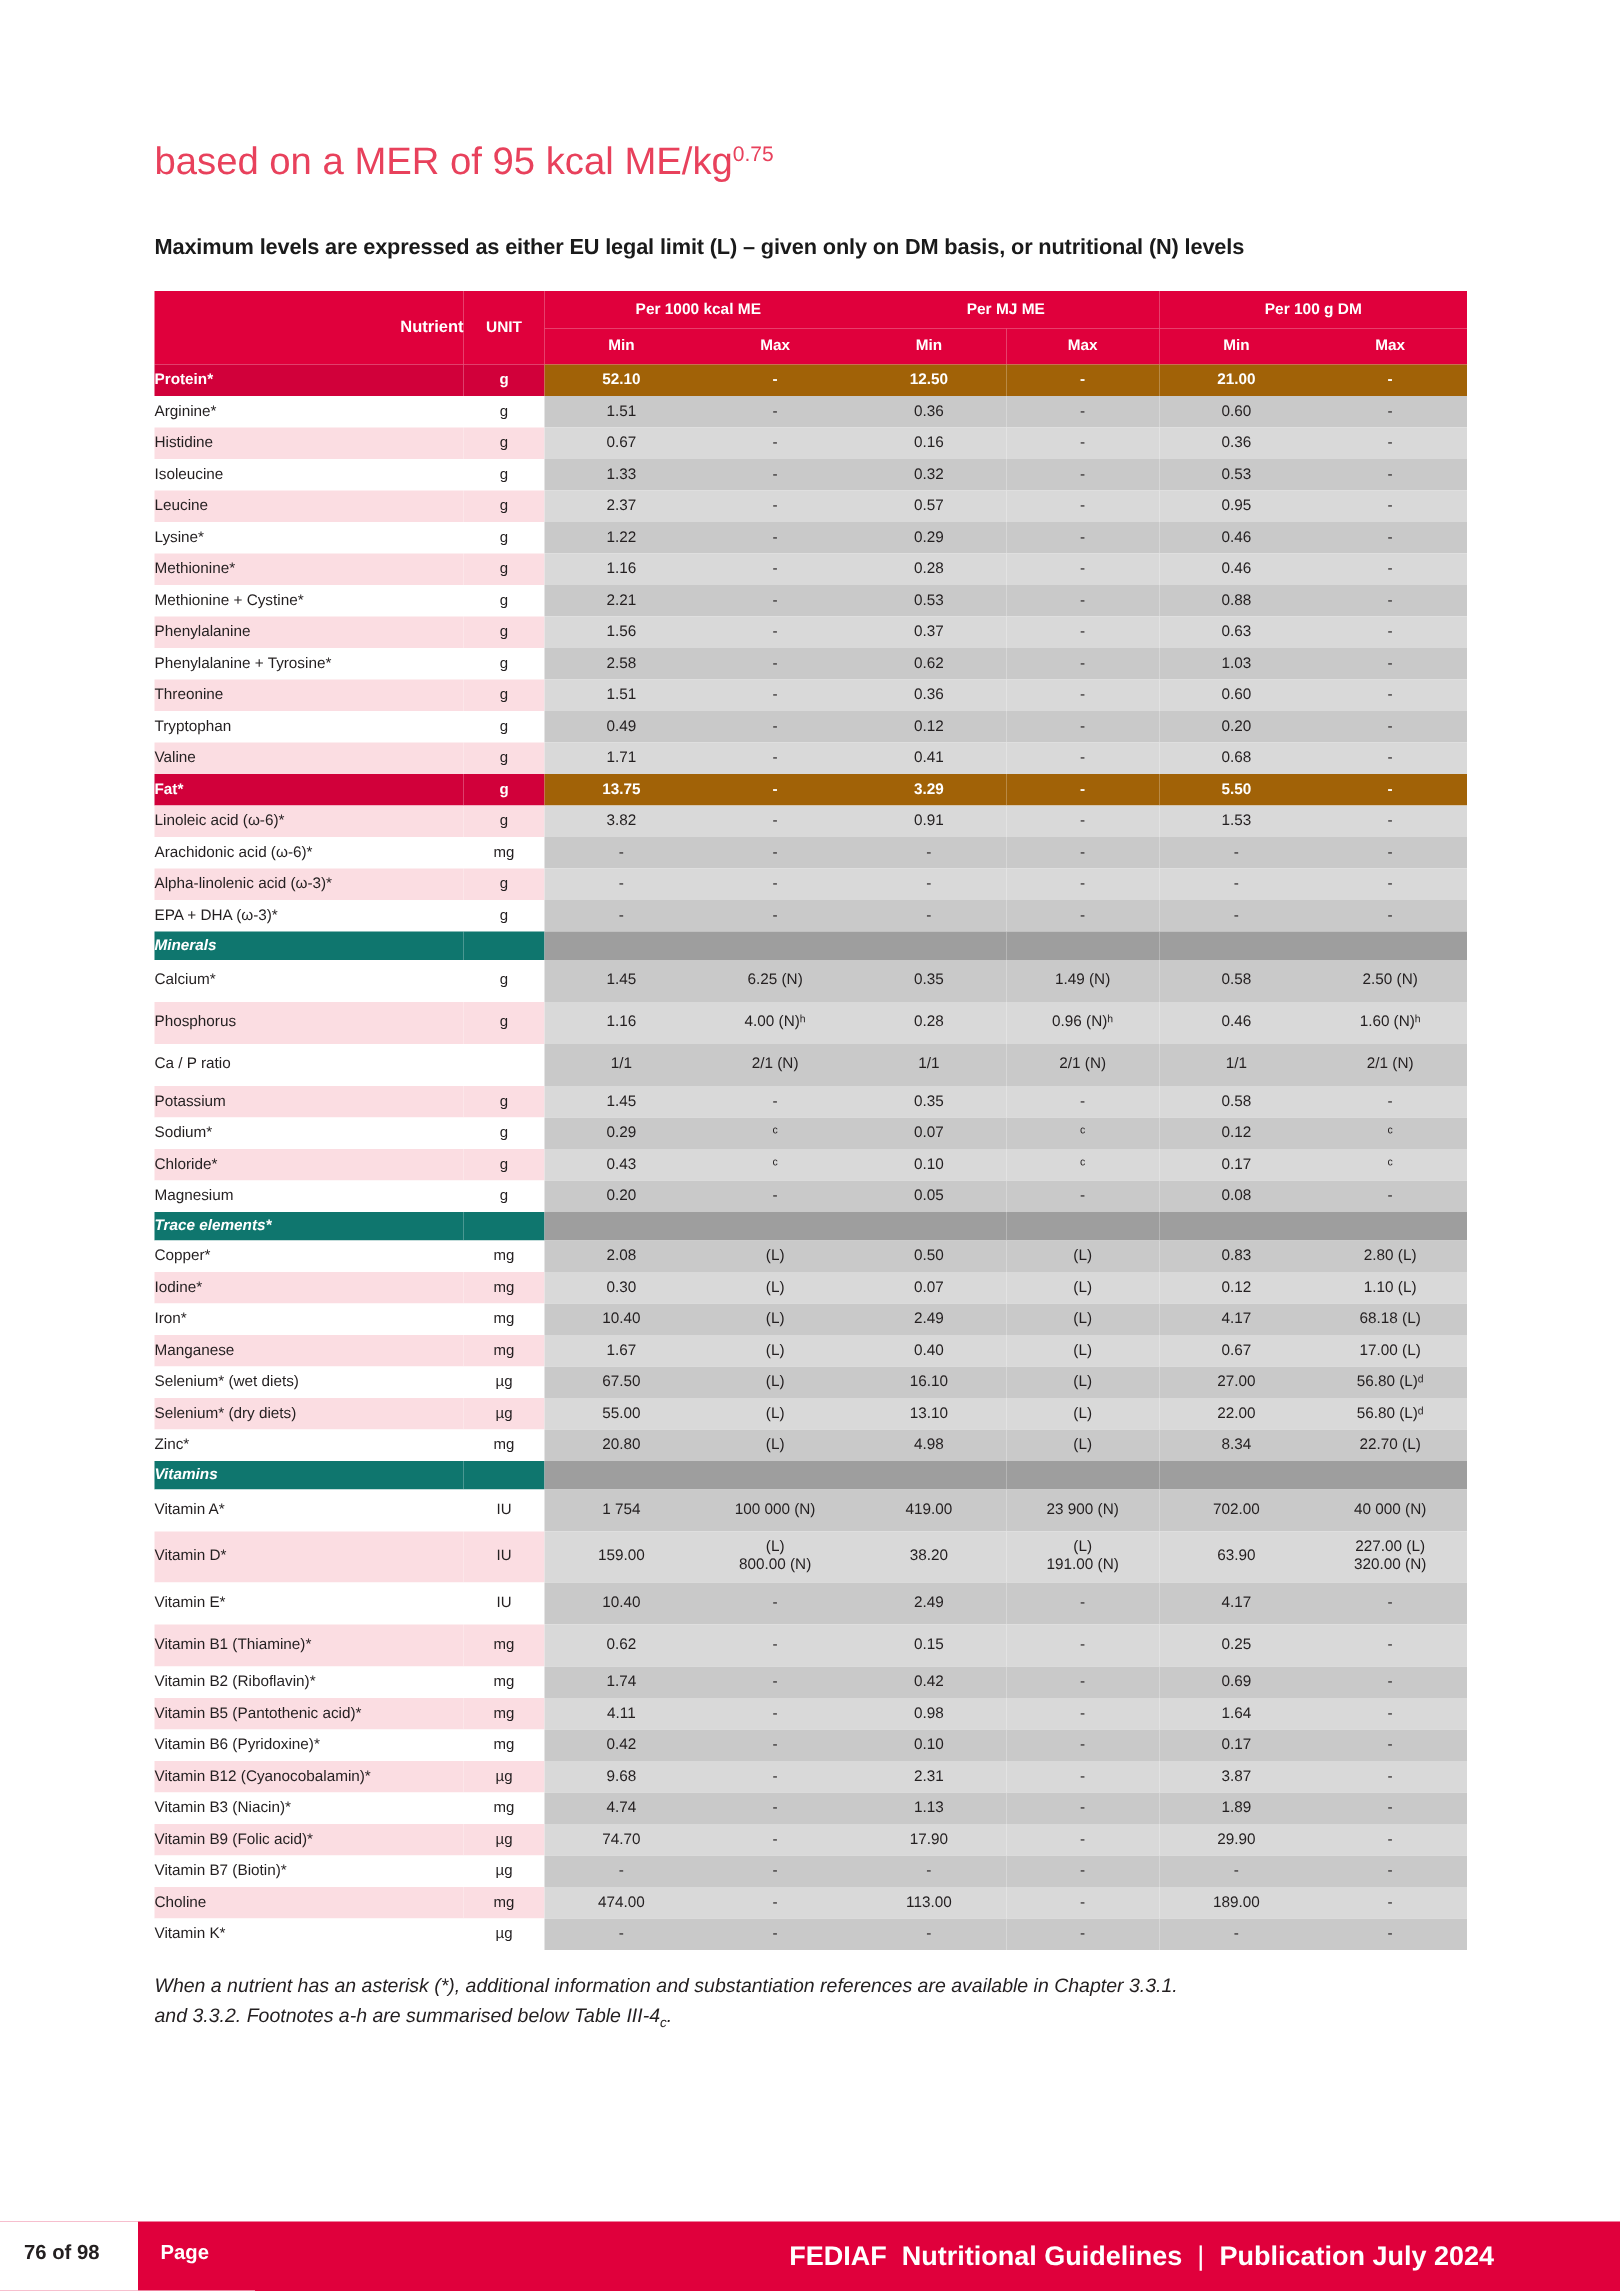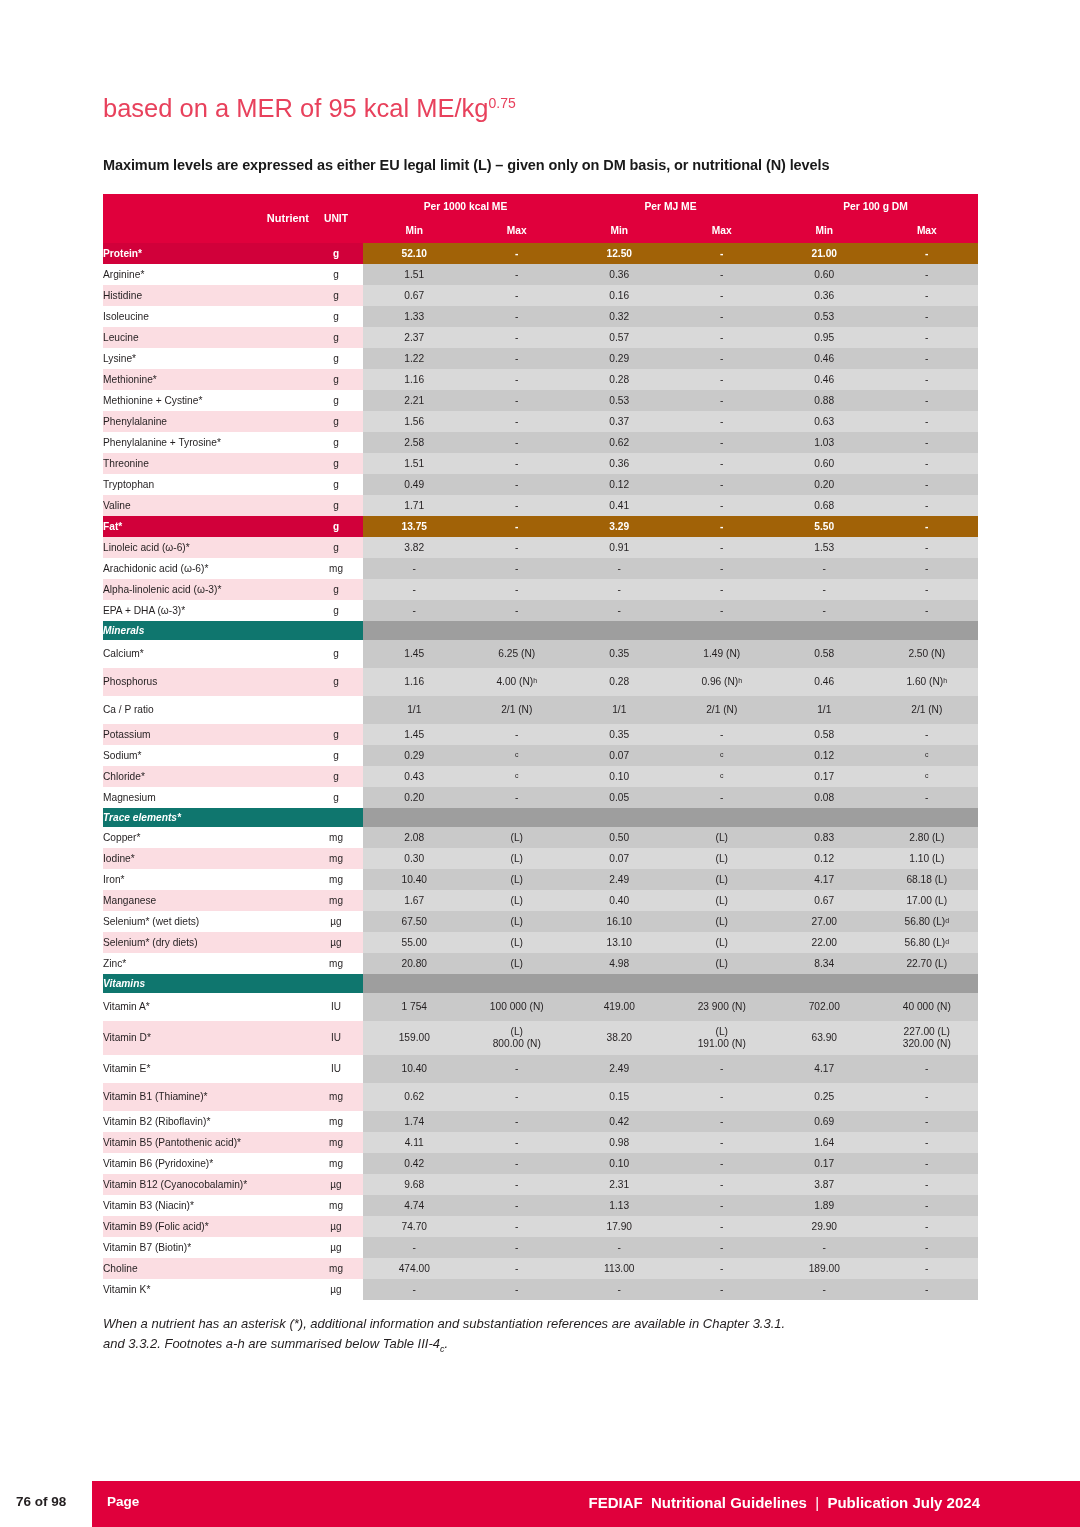--- a/index.html
+++ b/index.html
@@ -211,22 +211,22 @@
   .footer-pageno b { font-weight: bold; }
   .footer-pagelabel {
     position: absolute;
     left: 107px; top: 13px;
     font-size: 13.5px;
     font-weight: bold;
     color: #ffffff;
   }
   .footer-right {
     position: absolute;
-    right: 100px; top: 13px;
-    font-size: 15px;
+    right: 84px; top: 13px;
+    font-size: 18px;
     color: #ffffff;
     font-weight: bold;
     padding-left: 40px;
   }
   .footer-right .thin { font-weight: normal; }
 </style>
 </head>
 <body>
 
 <div class="page">

